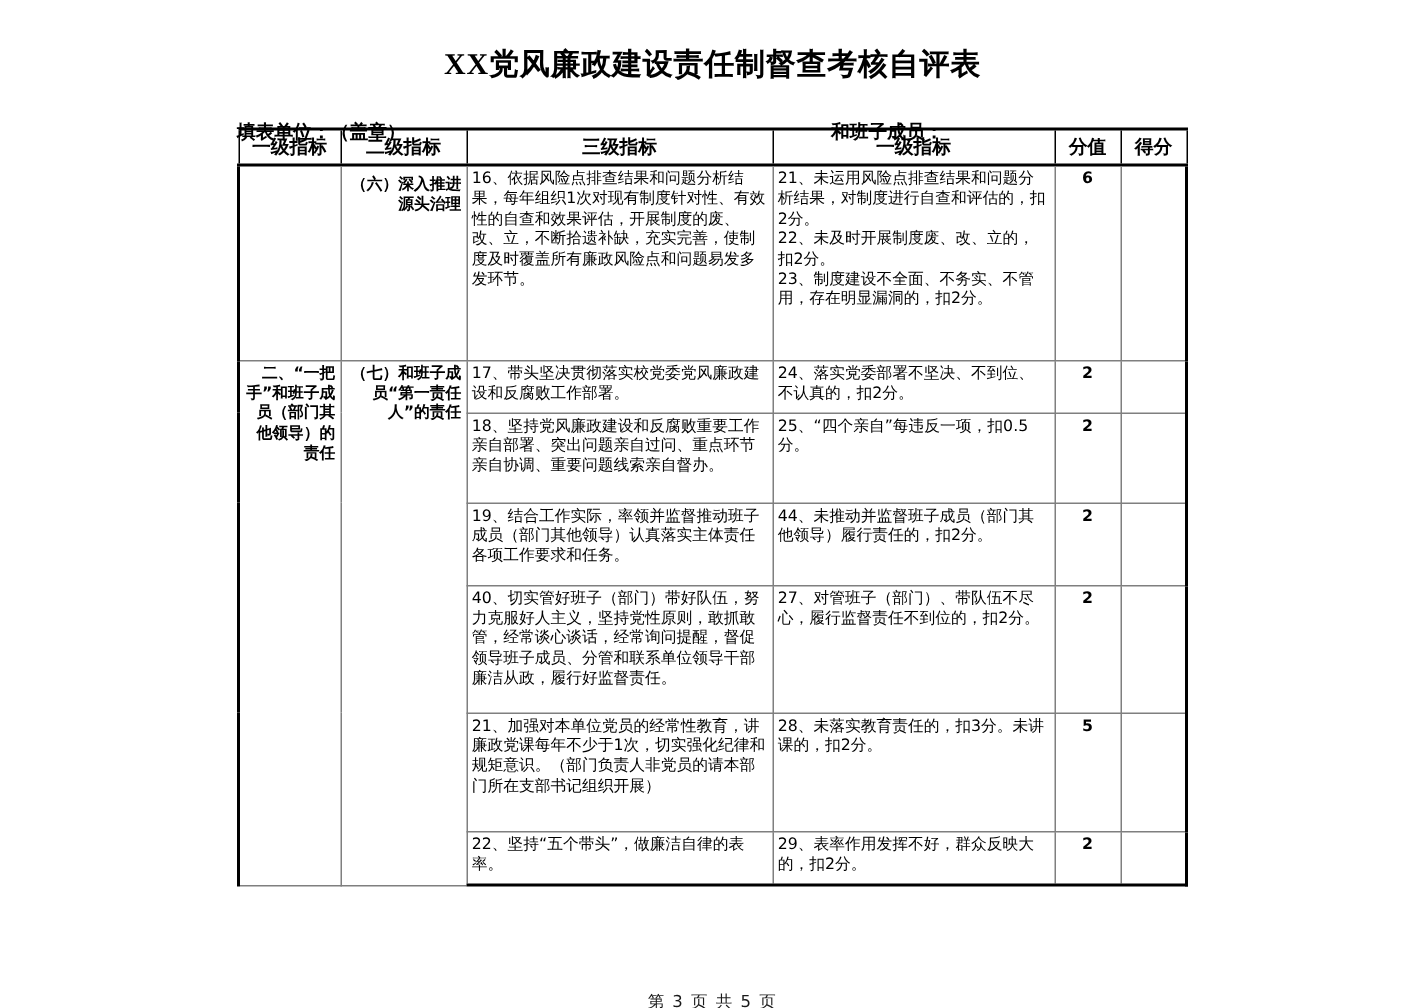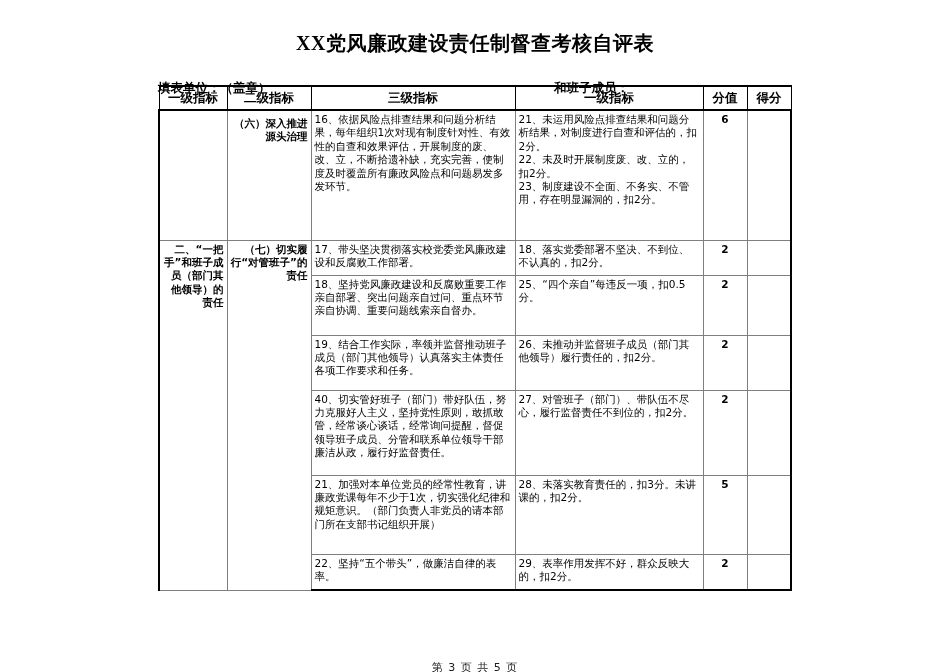--- a/index.html
+++ b/index.html
@@ -175,37 +175,37 @@
         <td>16、依据风险点排查结果和问题分析结果，每年组织1次对现有制度针对性、有效性的自查和效果评估，开展制度的废、改、立，不断拾遗补缺，充实完善，使制度及时覆盖所有廉政风险点和问题易发多发环节。</td>
         <td style="white-space:pre-line">21、未运用风险点排查结果和问题分析结果，对制度进行自查和评估的，扣2分。
 22、未及时开展制度废、改、立的，扣2分。
 23、制度建设不全面、不务实、不管用，存在明显漏洞的，扣2分。</td>
         <td class="val">6</td>
         <td class="val got score-got"></td>
       </tr>
 
       <tr style="height:35px">
         <td class="lvl1" rowspan="6">二、“一把手”和班子成员（部门其他领导）的责任</td>
-        <td class="lvl2" rowspan="6">（七）切实履行“对管班子”的责任</td>
+        <td class="lvl2" rowspan="6">（七）和班子成员“第一责任人”的责任</td>
         <td>17、带头坚决贯彻落实校党委党风廉政建设和反腐败工作部署。</td>
-        <td>18、落实党委部署不坚决、不到位、不认真的，扣2分。</td>
+        <td>24、落实党委部署不坚决、不到位、不认真的，扣2分。</td>
         <td class="val">2</td>
         <td class="val got score-got"></td>
       </tr>
 
       <tr style="height:60px">
         <td>18、坚持党风廉政建设和反腐败重要工作亲自部署、突出问题亲自过问、重点环节亲自协调、重要问题线索亲自督办。</td>
         <td>25、“四个亲自”每违反一项，扣0.5分。</td>
         <td class="val">2</td>
         <td class="val got score-got"></td>
       </tr>
 
       <tr style="height:55px">
         <td>19、结合工作实际，率领并监督推动班子成员（部门其他领导）认真落实主体责任各项工作要求和任务。</td>
-        <td>26、未推动并监督班子成员（部门其他领导）履行责任的，扣2分。</td>
+        <td>44、未推动并监督班子成员（部门其他领导）履行责任的，扣2分。</td>
         <td class="val">2</td>
         <td class="val got score-got"></td>
       </tr>
 
       <tr style="height:85px">
         <td>40、切实管好班子（部门）带好队伍，努力克服好人主义，坚持党性原则，敢抓敢管，经常谈心谈话，经常询问提醒，督促领导班子成员、分管和联系单位领导干部廉洁从政，履行好监督责任。</td>
         <td>27、对管班子（部门）、带队伍不尽心，履行监督责任不到位的，扣2分。</td>
         <td class="val">2</td>
         <td class="val got score-got"></td>
       </tr>

